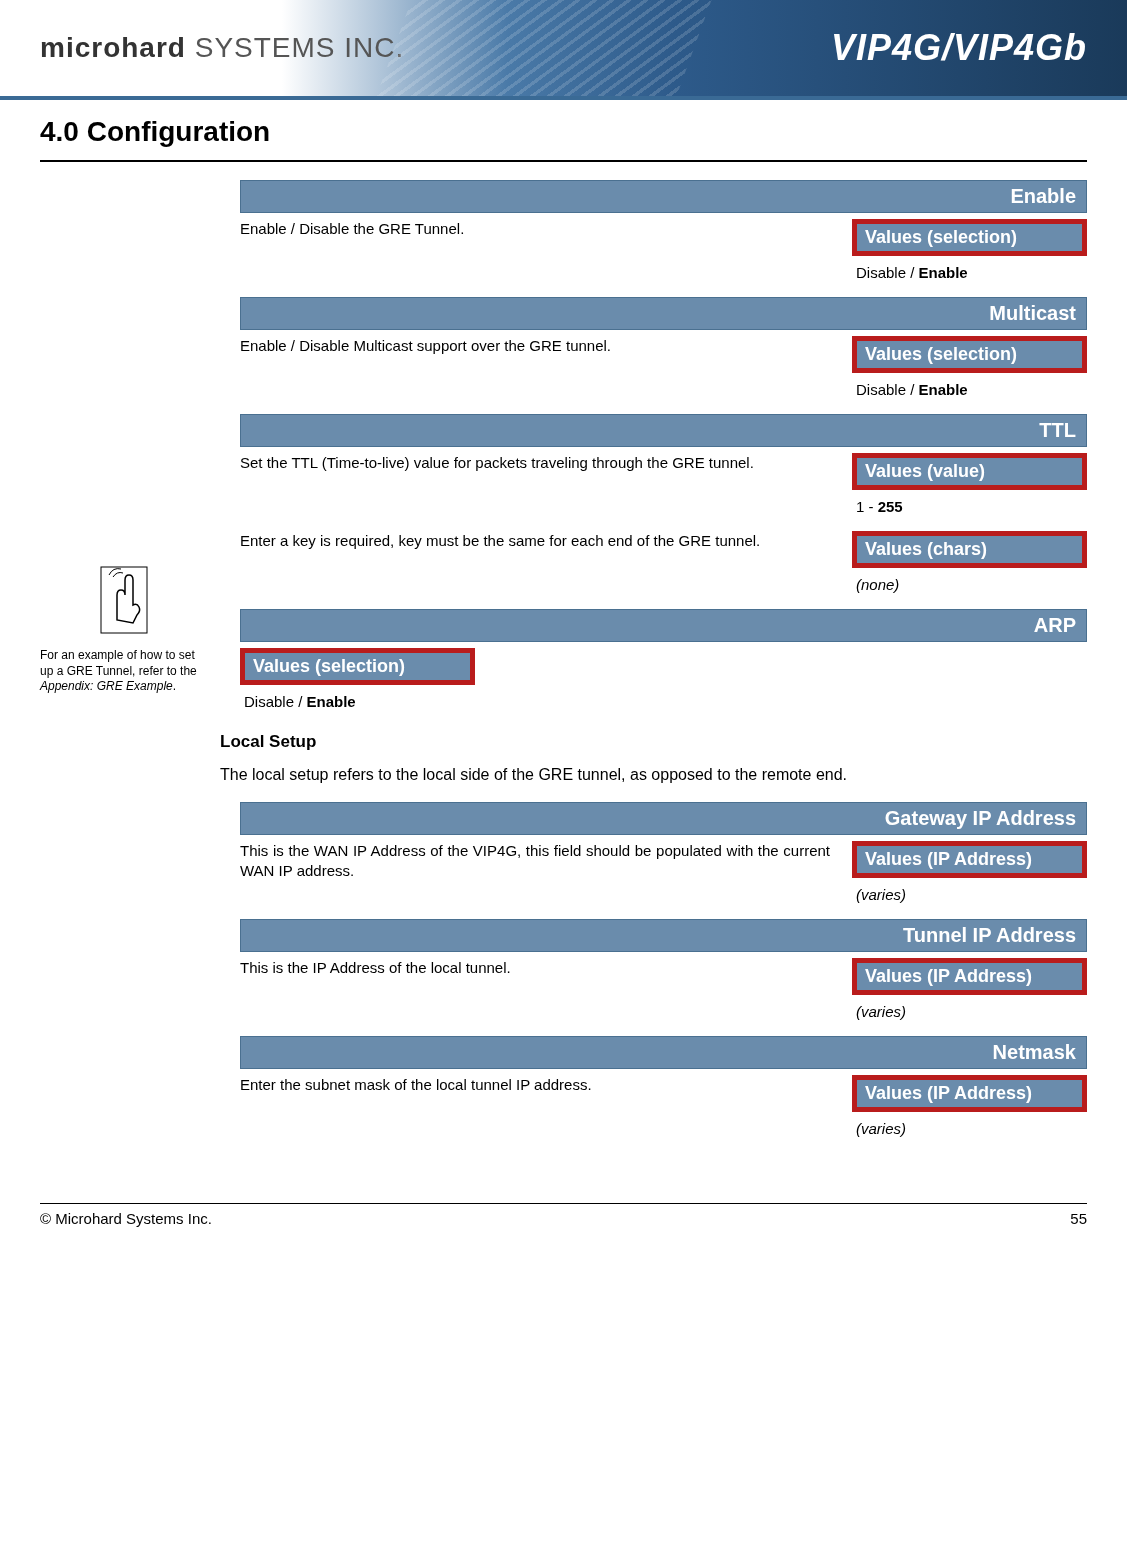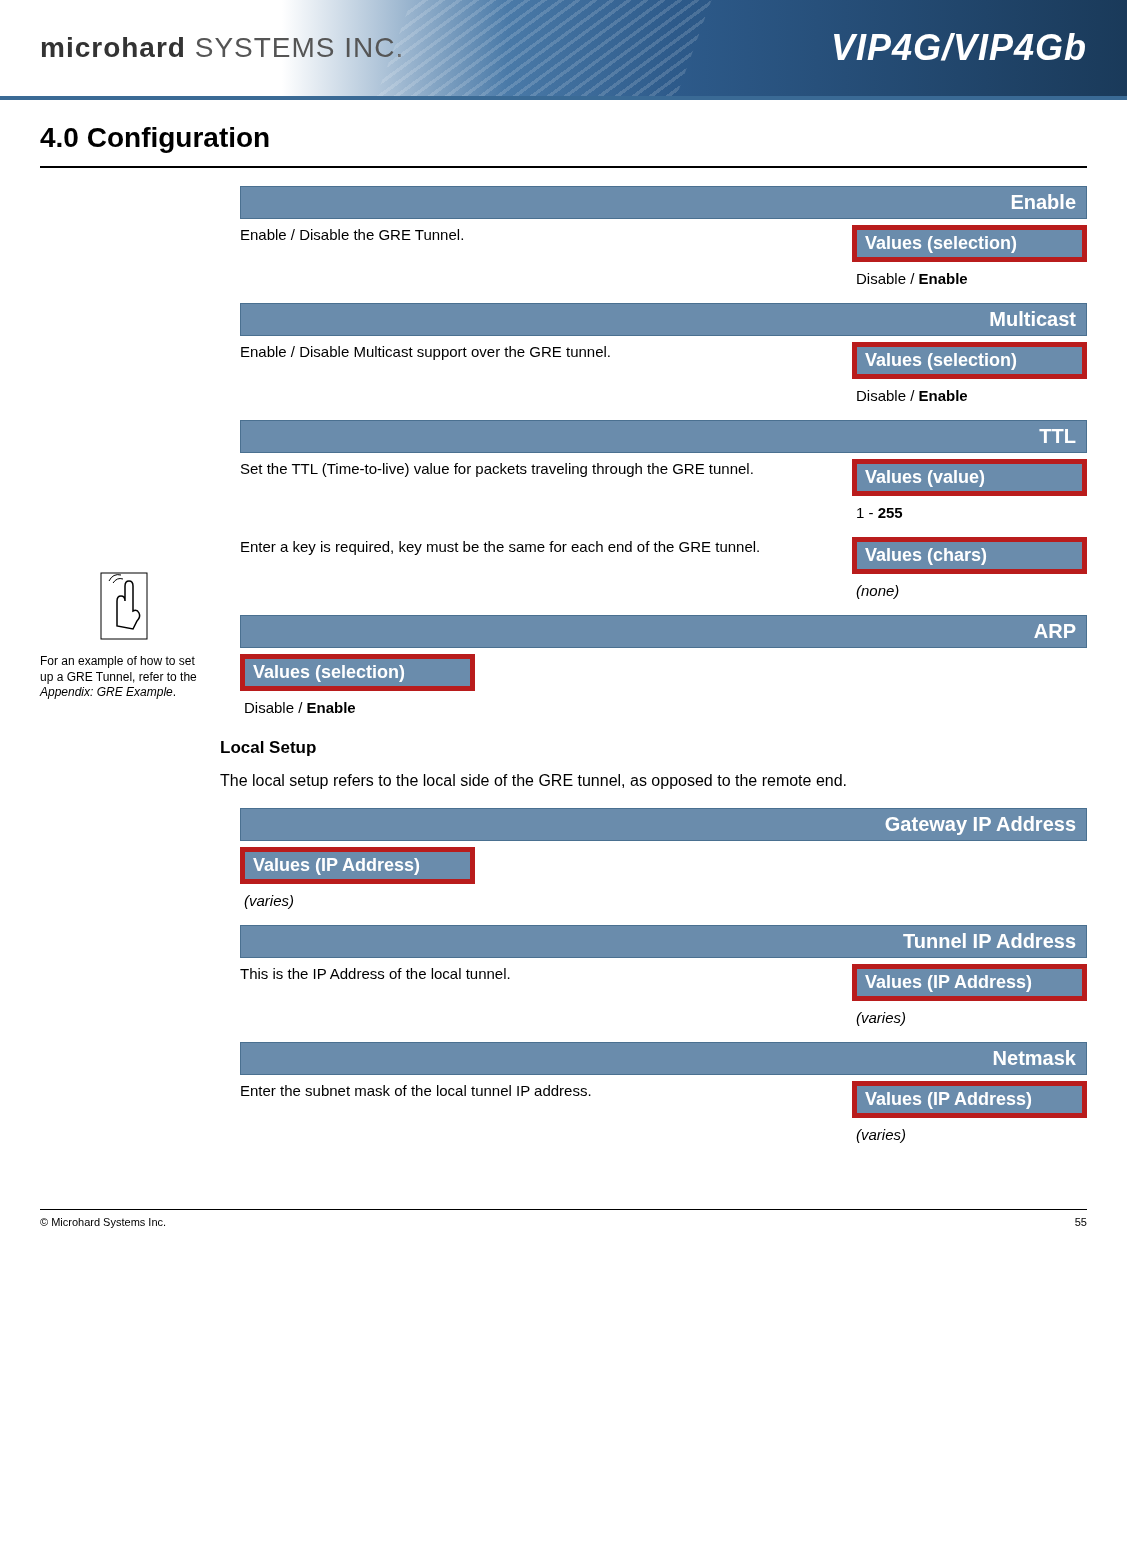--- a/index.html
+++ b/index.html
@@ -41,21 +41,21 @@
       font-size: 36px;
       font-weight: 800;
       color: #fff;
       font-style: italic;
       letter-spacing: 1px;
       z-index: 1;
     }
     .section-title {
       font-size: 28px;
       font-weight: 700;
-      padding: 22px 40px 12px;
+      padding: 16px 40px 12px;
     }
     .title-rule {
       border: none;
       border-top: 2px solid #000;
       margin: 0 40px 18px;
     }
     .content-wrap {
       display: flex;
       padding: 0 40px;
     }
@@ -138,21 +138,21 @@
       padding: 0 40px 30px;
     }
     .footer-rule {
       border: none;
       border-top: 1px solid #000;
       margin-bottom: 6px;
     }
     .footer-row {
       display: flex;
       justify-content: space-between;
-      font-size: 11px;
+      font-size: 15px;
     }
   </style>
 </head>
 <body>
 
 <div class="header-banner">
   <div class="logo-left">
     <span class="bold">microhard</span><span> SYSTEMS INC.</span>
   </div>
   <div class="logo-right">VIP4G/VIP4Gb</div>
@@ -229,20 +229,21 @@
         </div>
       </div>
     </div>
 
     <div class="subsection-title">Local Setup</div>
     <div class="subsection-text">The local setup refers to the local side of the GRE tunnel, as opposed to the remote end.</div>
 
     <div class="param-block">
       <div class="bar-title">Gateway IP Address</div>
       <div class="param-row">
+        <div class="param-desc">This is the WAN IP Address of the VIP4G, this field should be populated with the current WAN IP address.</div>
         <div class="param-values">
           <div class="values-label">Values (IP Address)</div>
           <div class="values-content"><span class="italic">(varies)</span></div>
         </div>
       </div>
     </div>
 
     <div class="param-block">
       <div class="bar-title">Tunnel IP Address</div>
       <div class="param-row">

